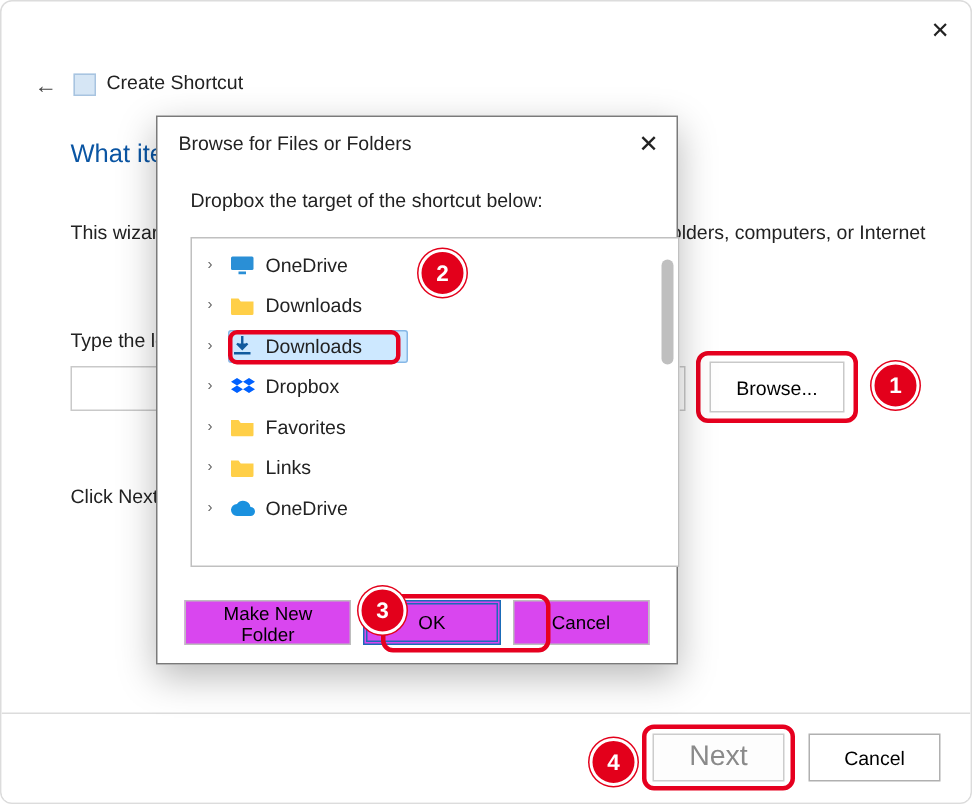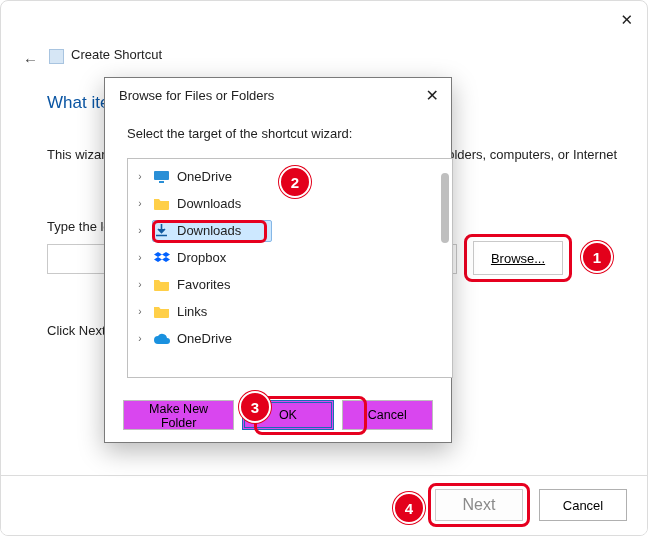--- a/index.html
+++ b/index.html
@@ -12,27 +12,27 @@
   .outer-title { position: absolute; top: 46px; left: 70px; font-size: 13px; color: #222; text-align: right; }
 
   .outer-question { position: absolute; top: 92px; left: 46px; font-size: 17px; color: #0a55a3; }
 
   .outer-desc { position: absolute; top: 144px; left: 46px; right: 30px; font-size: 13px; color: #222; line-height: 1.55; }
 
   .outer-type-label { position: absolute; top: 218px; left: 46px; font-size: 13px; color: #222; }
 
   .outer-location-input { position: absolute; top: 243px; left: 46px; width: 410px; height: 30px; border: 1px solid #c9c9c9; background: #fff; }
 
-  .browse-btn { position: absolute; top: 240px; left: 472px; width: 90px; height: 34px; background: #fff; border: 1px solid #c9c9c9; font-size: 13px; cursor: pointer; text-decoration: underline; }
+  .browse-btn { position: absolute; top: 240px; left: 472px; width: 90px; height: 34px; background: #fff; border: 1px solid #c9c9c9; font-size: 13px; cursor: pointer; }
   .red-box-browse { position: absolute; top: 233px; left: 463px; width: 108px; height: 48px; border: 3px solid #e6001f; border-radius: 8px; pointer-events: none; }
 
   .outer-click-next { position: absolute; top: 322px; left: 46px; font-size: 13px; color: #222; }
 
   .outer-bottom-bar { position: absolute; bottom: 0; left: 0; right: 0; height: 60px; border-top: 1px solid #dcdcdc; background: #fff; }
-  .next-btn { position: absolute; bottom: 14px; right: 124px; width: 88px; height: 32px; background: #fdfdfd; border: 1px solid #ccc; color: #8a8a8a; font-size: 16px; cursor: default; margin-left: 40px; }
+  .next-btn { position: absolute; bottom: 14px; right: 124px; width: 88px; height: 32px; background: #fdfdfd; border: 1px solid #ccc; color: #8a8a8a; font-size: 19px; cursor: default; margin-left: 40px; }
   .cancel-btn { position: absolute; bottom: 14px; right: 20px; width: 88px; height: 32px; background: #fff; border: 1px solid #b0b0b0; font-size: 13px; cursor: pointer; }
   .red-box-next { position: absolute; bottom: 8px; right: 117px; width: 102px; height: 44px; border: 3px solid #e6001f; border-radius: 8px; pointer-events: none; }
 
   
   .browse-dialog { position: absolute; top: 76px; left: 103px; width: 348px; height: 366px; background: #fff; border: 1px solid #7a7a7a; box-shadow: 0 8px 24px rgba(0,0,0,0.28); }
   .bd-title { position: absolute; top: 10px; left: 14px; font-size: 13px; color: #222; }
   .bd-close { position: absolute; top: 8px; right: 12px; font-size: 16px; color: #222; cursor: pointer; }
   .bd-instr { position: absolute; top: 48px; left: 22px; font-size: 13px; color: #222; }
 
   .tree-area { position: absolute; top: 80px; left: 22px; width: 326px; height: 220px; border: 1px solid #c0c0c0; background: #fff; }
@@ -89,21 +89,21 @@
 <div class="outer-click-next">Click Next</div>
 
 <div class="outer-bottom-bar"></div>
 <button class="next-btn">Next</button>
 <button class="cancel-btn">Cancel</button>
 <div class="red-box-next"></div>
 
 <div class="browse-dialog">
   <div class="bd-title">Browse for Files or Folders</div>
   <div class="bd-close">✕</div>
-  <div class="bd-instr">Select the target of the shortcut wizard:</div>
+  <div class="bd-instr">Dropbox the target of the shortcut below:</div>
 
   <div class="tree-area">
     <div class="tree-scroll"></div>
     <div class="tree-list" id="tree-list">
         <div class="tree-row">
           <span class="chev">›</span>
           <span class="icon">
             <svg width="17" height="13" viewBox="0 0 17 13">
               <rect class="desktop-svg" x="1" y="1" width="15" height="9" rx="1"></rect>
               <rect x="6" y="11" width="5" height="2" fill="#2a8fd6"></rect>

